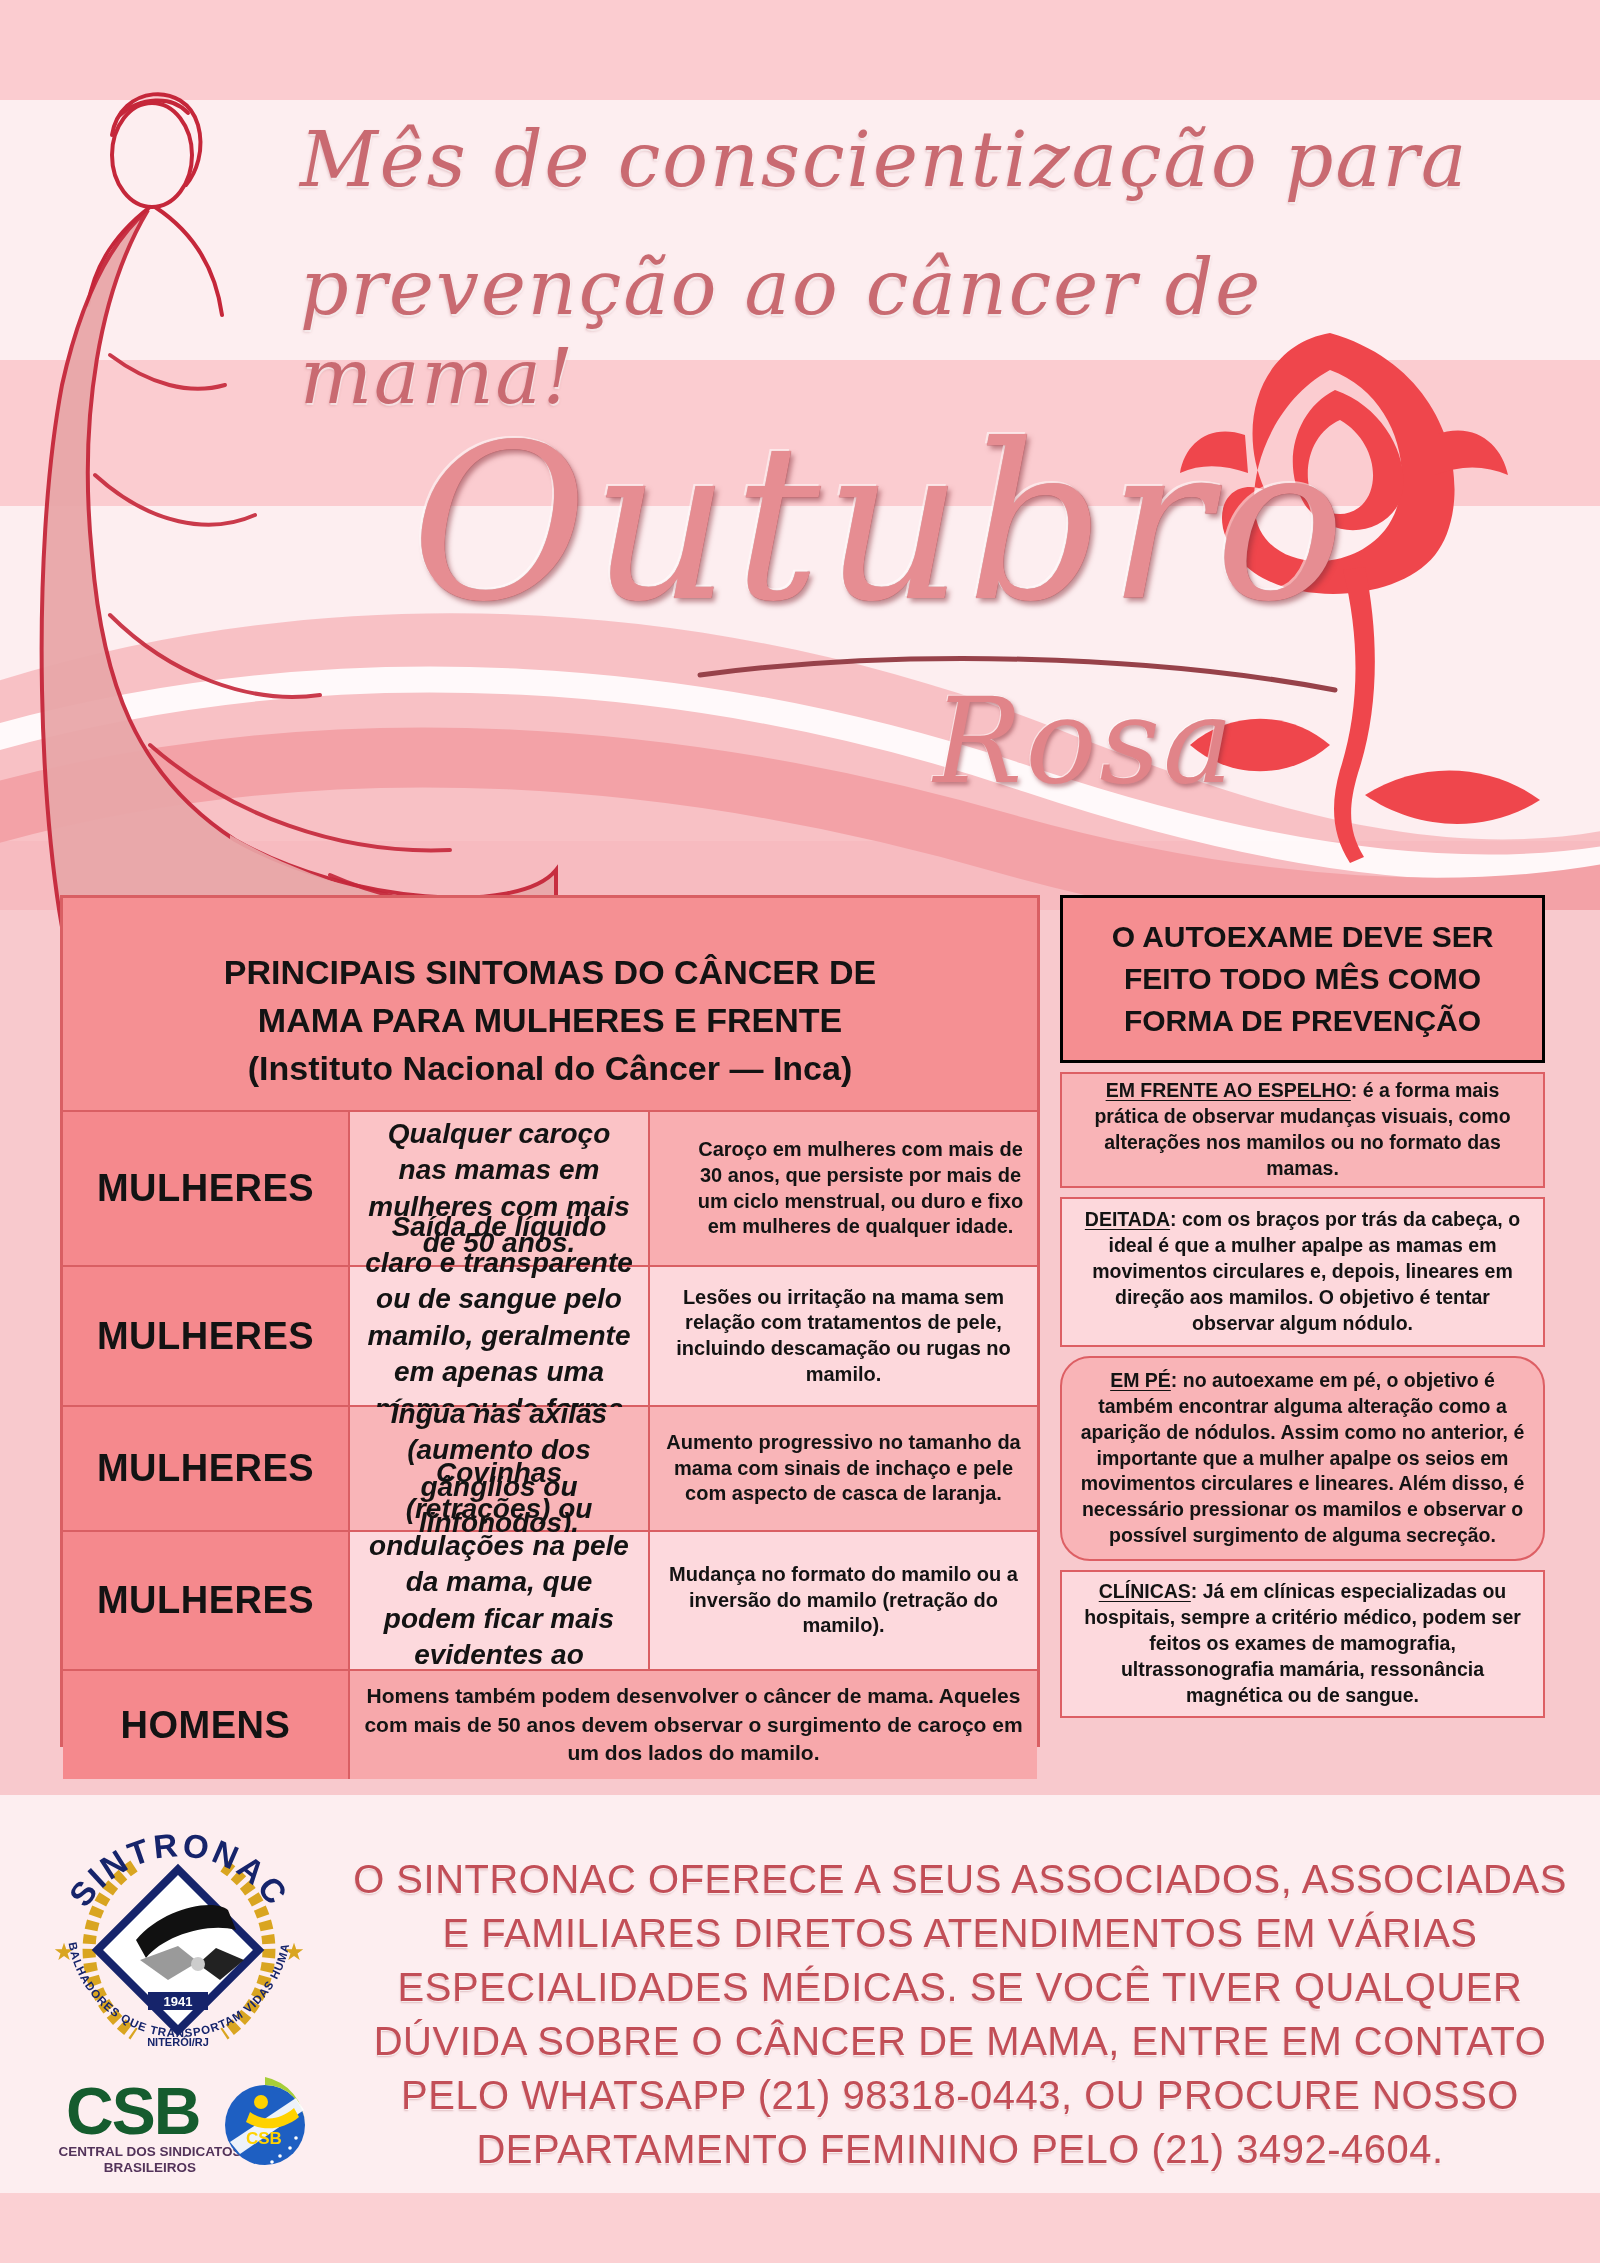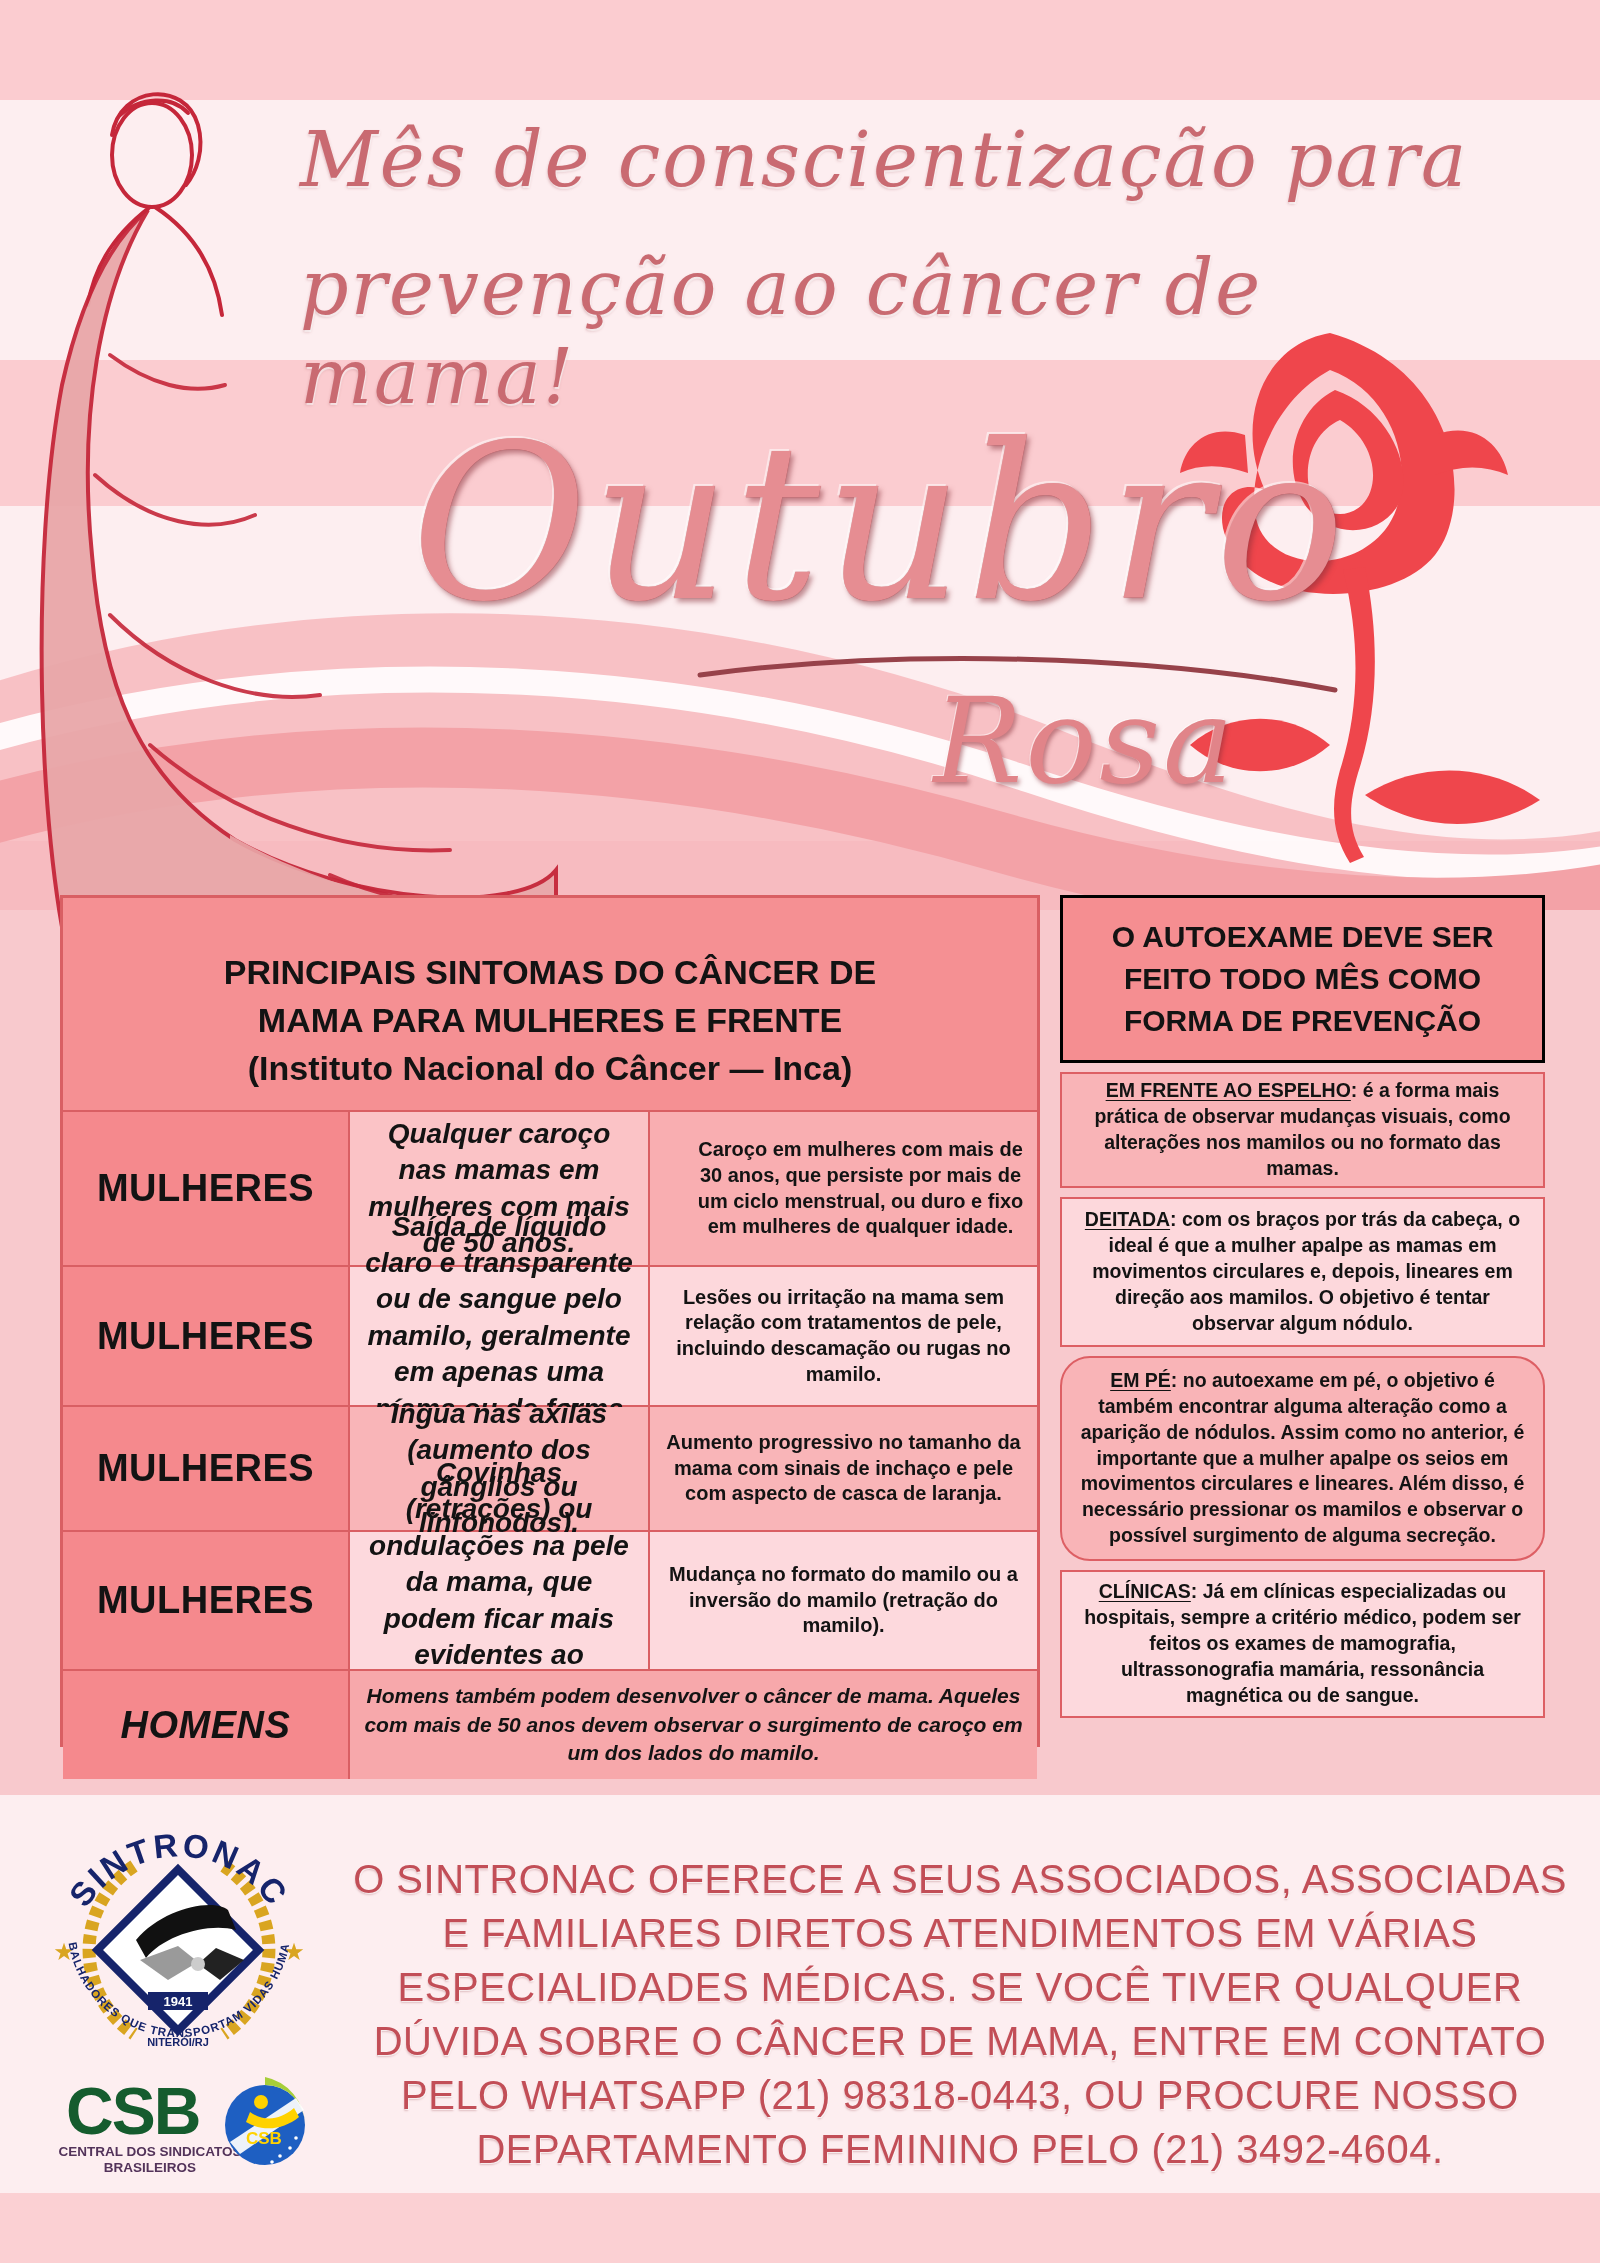--- a/index.html
+++ b/index.html
@@ -42,21 +42,21 @@
     border:3px solid #d95f63;box-sizing:border-box;background:#f59093;
     color:#131313;
   }
   .sym-head{height:180px;box-sizing:border-box;background:#f59093;
     display:flex;flex-direction:column;justify-content:center;text-align:center;
     font-weight:bold;font-size:34px;line-height:1.42;margin-top:32px;}
   .t-row{display:flex;border-top:2px solid #d95f63;box-sizing:border-box;}
   .t-row>div{box-sizing:border-box;display:flex;flex-direction:column;justify-content:center;
     text-align:center;padding:4px 12px;}
   .t-row>div:not(:first-child){border-left:2px solid #d95f63;}
-  .r0{height:155px;}.r1{height:140px;}.r2{height:125px;}.r3{height:139px;}.r4{height:110px;font-style:italic;}
+  .r0{height:155px;}.r1{height:140px;}.r2{height:125px;}.r3{height:139px;}.r4{height:110px;}
   .lab{width:285px;background:#f5898d;font-weight:bold;font-size:38px;letter-spacing:.5px;}
   .mid{width:300px;font-weight:bold;font-size:28px;line-height:1.3;font-style:italic;}
   .rgt{flex:1;font-weight:bold;font-size:20px;line-height:1.28;}
   .spn{flex:1;font-weight:bold;font-size:21px;line-height:1.35;padding:4px 26px;}
   .r0 .mid{background:#fbc3c6;}.r0 .rgt{background:#f9aeb1;padding-left:46px;}
   .r1 .mid,.r1 .rgt{background:#fdd8dc;}
   .r2 .mid,.r2 .rgt{background:#f9b5b8;}
   .r3 .mid,.r3 .rgt{background:#fdd9dd;}
   .r4 .spn{background:#f7a8ab;}
 

